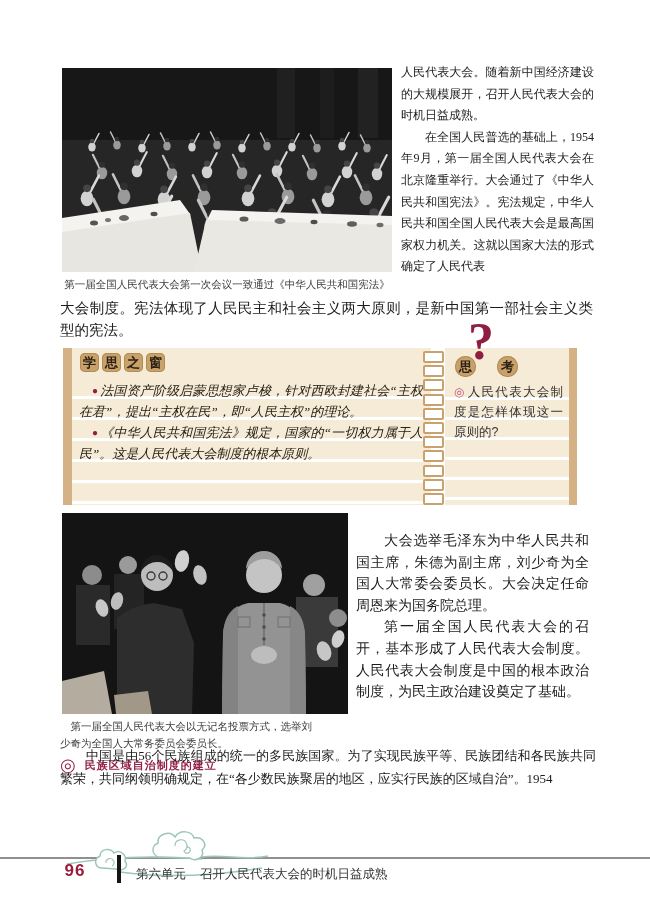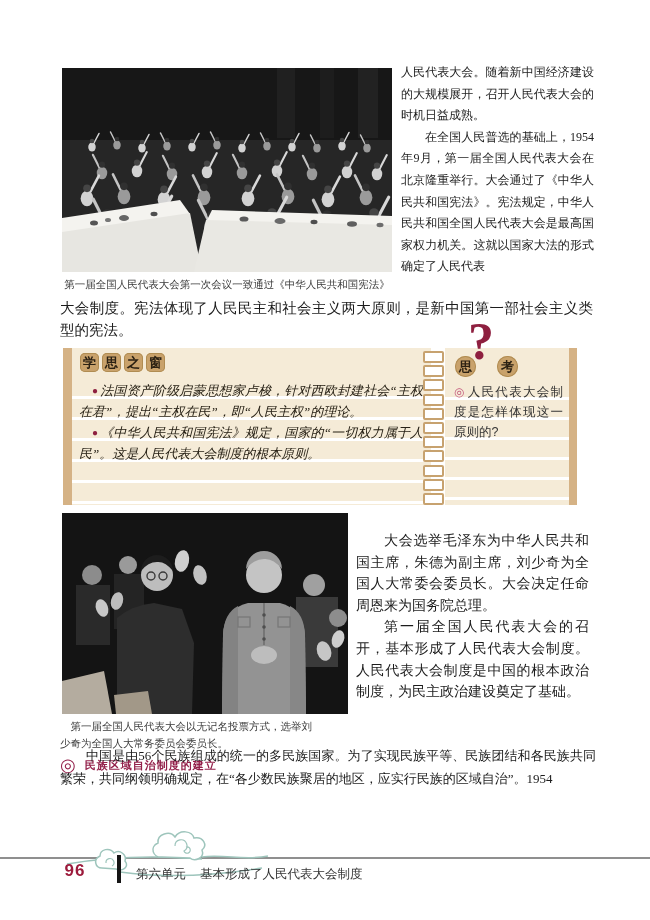--- a/index.html
+++ b/index.html
@@ -260,16 +260,16 @@
     <path d="M58 46 C 100 52, 150 50, 200 42" fill="none" stroke="#9ec5bc" stroke-width="1.5"></path>
     <path d="M140 31 C 162 28, 184 35, 206 30" fill="none" stroke="#9ec5bc" stroke-width="1.5"></path>
     <path d="M40 42 c-7 0 -9 -9 -2 -12 c0 -7 10 -9 14 -3 c6 -4 13 2 11 8 c5 6 -3 11 -9 8 z" fill="#ffffff" stroke="#9ec5bc" stroke-width="1.5"></path>
     <path d="M44 37 a4 4 0 1 1 6 3" fill="none" stroke="#9ec5bc" stroke-width="1.2"></path>
     <path d="M100 31 c-9 1 -13 -10 -4 -14 c-1 -9 12 -13 17 -6 c5 -8 17 -6 19 1 c9 -2 14 7 8 12 c3 8 -7 12 -12 8 z" fill="#ffffff" stroke="#9ec5bc" stroke-width="1.5"></path>
     <path d="M113 20 a6 6 0 1 1 9 5 a3.2 3.2 0 1 0 2 -4" fill="none" stroke="#9ec5bc" stroke-width="1.2"></path>
   </svg>
   <div class="abs pagenum">96</div>
   <div class="abs vbar"></div>
   <div class="abs footline">
-    <span>第六单元</span><span class="unit-title">基本形成了人民代表大会制度</span>
+    <span>第六单元</span><span class="unit-title">召开人民代表大会的时机日益成熟</span>
   </div>
 
 </div>
 
 </body></html>

